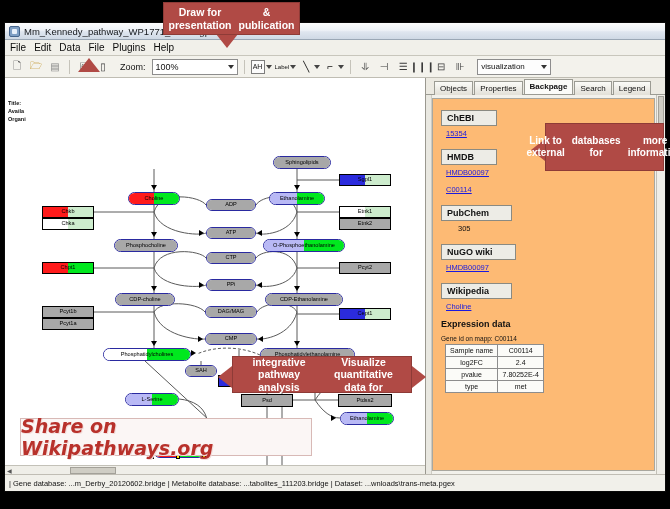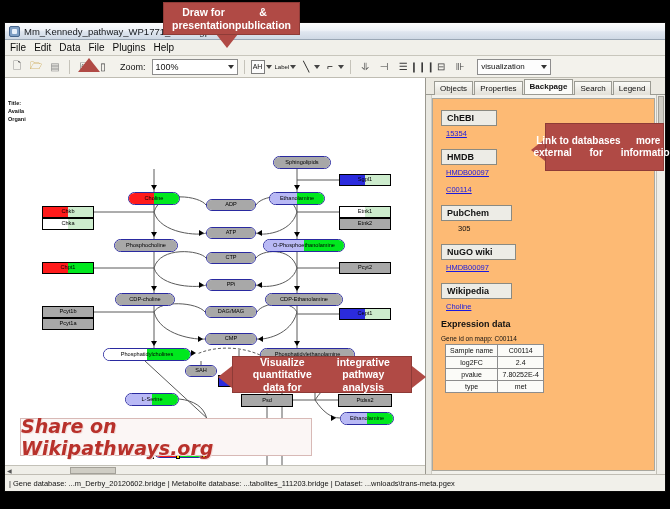--- a/index.html
+++ b/index.html
@@ -207,20 +207,21 @@
   
   .callout {
     position:absolute; z-index:40;
     background:#b04a45;
     border:1px solid #8e3b37;
     color:#fff; font-weight:bold;
     text-align:center;
     font-size:10.5px; line-height:1.2;
     display:flex; align-items:center; justify-content:center;
     padding: 4px 8px;
+    gap: 7px;
   }
   .point {
     position:absolute; z-index:39; width:0;height:0;
   }
   .point.down { border-left:11px solid transparent;border-right:11px solid transparent;border-top:14px solid #b04a45;}
   .point.up   { border-left:11px solid transparent;border-right:11px solid transparent;border-bottom:14px solid #b04a45;}
   .point.left { border-top:11px solid transparent;border-bottom:11px solid transparent;border-right:14px solid #b04a45;}
   .point.right{ border-top:11px solid transparent;border-bottom:11px solid transparent;border-left:14px solid #b04a45;}
   #share {
     position:absolute; z-index:41;
@@ -697,21 +698,21 @@
   <div class="point up" style="left:78px; top:58px;"></div>
 
   <div class="callout" style="left:545px; top:123px; width:119px; height:48px; font-size:10px;">
       <span style="display:block">Link  to external</span>
       <span style="display:block">databases  for</span>
       <span style="display:block">more information</span>
     </div>
   <div class="point left" style="left:531px; top:139px;"></div>
 
   <div class="callout" style="left:232px; top:356px; width:180px; height:37px;">
+      <span style="display:block">integrative pathway analysis</span>
       <span style="display:block">Visualize quantitative data  for</span>
-      <span style="display:block">integrative pathway analysis</span>
     </div>
   <div class="point left" style="left:218px; top:366px;"></div>
   <div class="point right" style="left:412px; top:366px;"></div>
 
   <div id="share">Share on Wikipathways.org</div>
 
 </div>
 
 </body></html>

